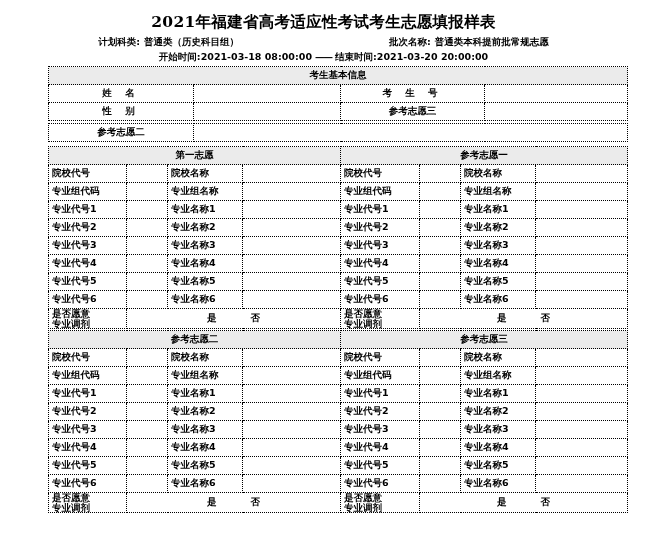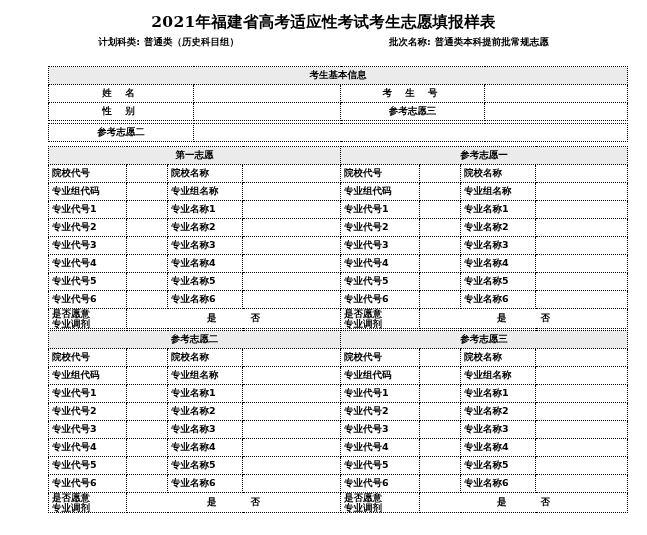--- a/index.html
+++ b/index.html
@@ -128,20 +128,23 @@
   <div class="meta-row">
     <span class="cell">
       <span class="meta-label">计划科类:</span><span>普通类（历史科目组）</span>
     </span>
     <span class="meta-gap"></span>
     <span class="cell">
       <span class="meta-label">批次名称:</span><span>普通类本科提前批常规志愿</span>
     </span>
   </div>
 
+  <div class="meta-time">
+    <span>开始时间:</span><span>2021-03-18 08:00:00</span><span class="dash">——</span><span>结束时间:</span><span>2021-03-20 20:00:00</span>
+  </div>
 
   <div class="table-wrap">
 
     <table class="grid">
       <colgroup>
         <col style="width:145px">
           <col style="width:147px">
         <col style="width:144px">
           <col style="width:143px">
       </colgroup>

